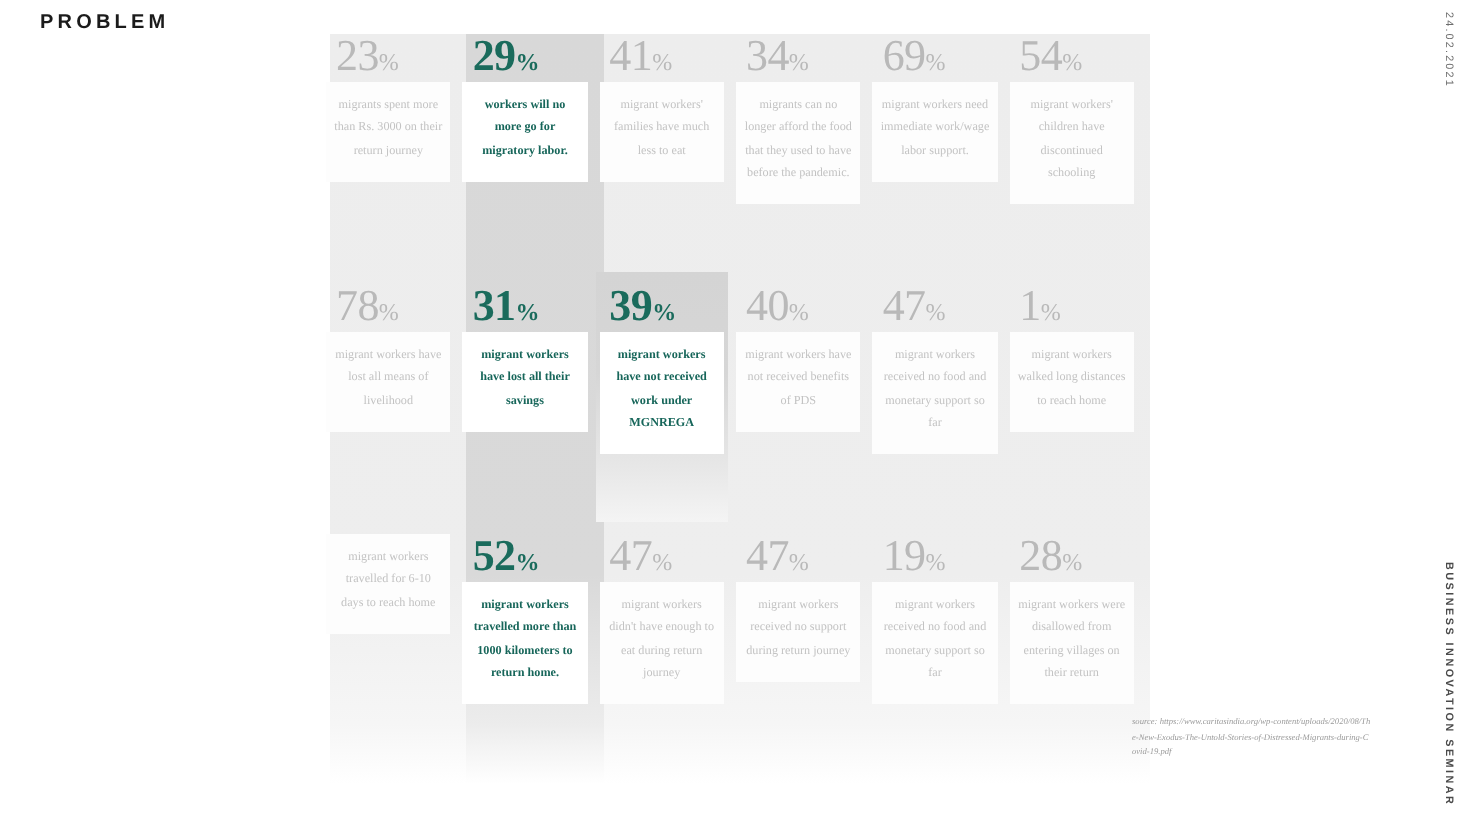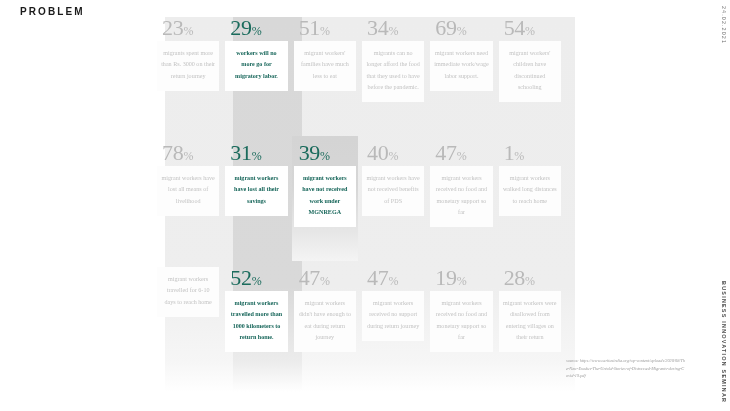--- a/index.html
+++ b/index.html
@@ -22,21 +22,21 @@
     font-family:"Liberation Sans",sans-serif;
     writing-mode:vertical-rl;
     font-size:5.4px;letter-spacing:1.1px;color:#6d6d6d;
     white-space:nowrap;
   }
   .rail-date{top:6px;}
   .rail-event{bottom:8px;color:#4a4a4a;font-weight:bold;letter-spacing:1.25px;}
 
   
   .grid{
-    position:absolute;left:154px;top:17px;width:410px;height:375px;
+    position:absolute;left:160px;top:17px;width:410px;height:375px;
     display:grid;grid-template-columns:repeat(6,1fr);
     grid-template-rows:1fr 1fr 1fr;
   }
   
   .bands{position:absolute;left:165px;top:17px;width:410px;height:375px;
          display:grid;grid-template-columns:repeat(6,1fr);pointer-events:none;}
   .band{height:100%;}
   .band.light{
     background:linear-gradient(to bottom,#ededed 0%,#eeeeee 72%,#f6f6f6 92%,#ffffff 100%);
   }
@@ -60,21 +60,21 @@
     text-align:center;
     font-family:"Liberation Serif",serif;
     font-size:6.1px;line-height:1.85;
   }
 
   
   .muted .pct{color:#b9b9b9;}
   .muted .card{color:#c3c3c3;background:#fdfdfd;}
 
   
-  .hi .pct{color:#1a6b5c;font-weight:normal;}
+  .hi .pct{color:#1a6b5c;font-weight:bold;}
   .hi .card{color:#17665a;font-weight:bold;background:#ffffff;}
 
   
   .spotlight::before{
     content:"";position:absolute;z-index:1;
     left:1px;right:1px;top:-6px;bottom:6px;
     background:linear-gradient(to bottom,#d4d4d4 0%,#d6d6d6 40%,#e7e7e7 78%,#f4f4f4 100%);
   }
 
   .source{
@@ -113,21 +113,21 @@
         </div>
       </div>
       <div class="cell hi">
         <div class="cell-inner">
           <div class="pct"><span>29</span><span class="sym">%</span></div>
           <div class="card">workers will no more go for migratory labor.</div>
         </div>
       </div>
       <div class="cell muted">
         <div class="cell-inner">
-          <div class="pct"><span>51</span><span class="sym">%</span></div>
+          <div class="pct"><span>41</span><span class="sym">%</span></div>
           <div class="card">migrant workers' families have much less to eat</div>
         </div>
       </div>
       <div class="cell muted">
         <div class="cell-inner">
           <div class="pct"><span>34</span><span class="sym">%</span></div>
           <div class="card">migrants can no longer afford the food that they used to have before the pandemic.</div>
         </div>
       </div>
       <div class="cell muted">

